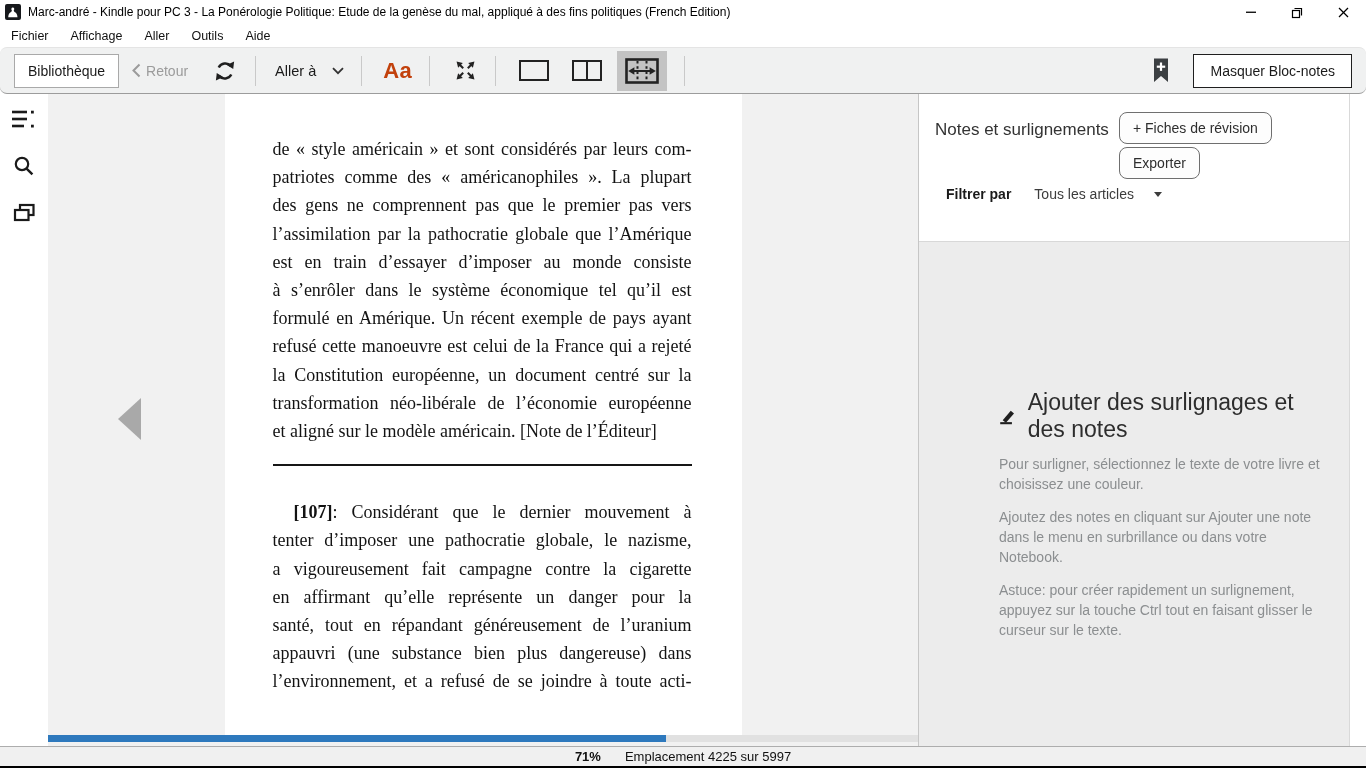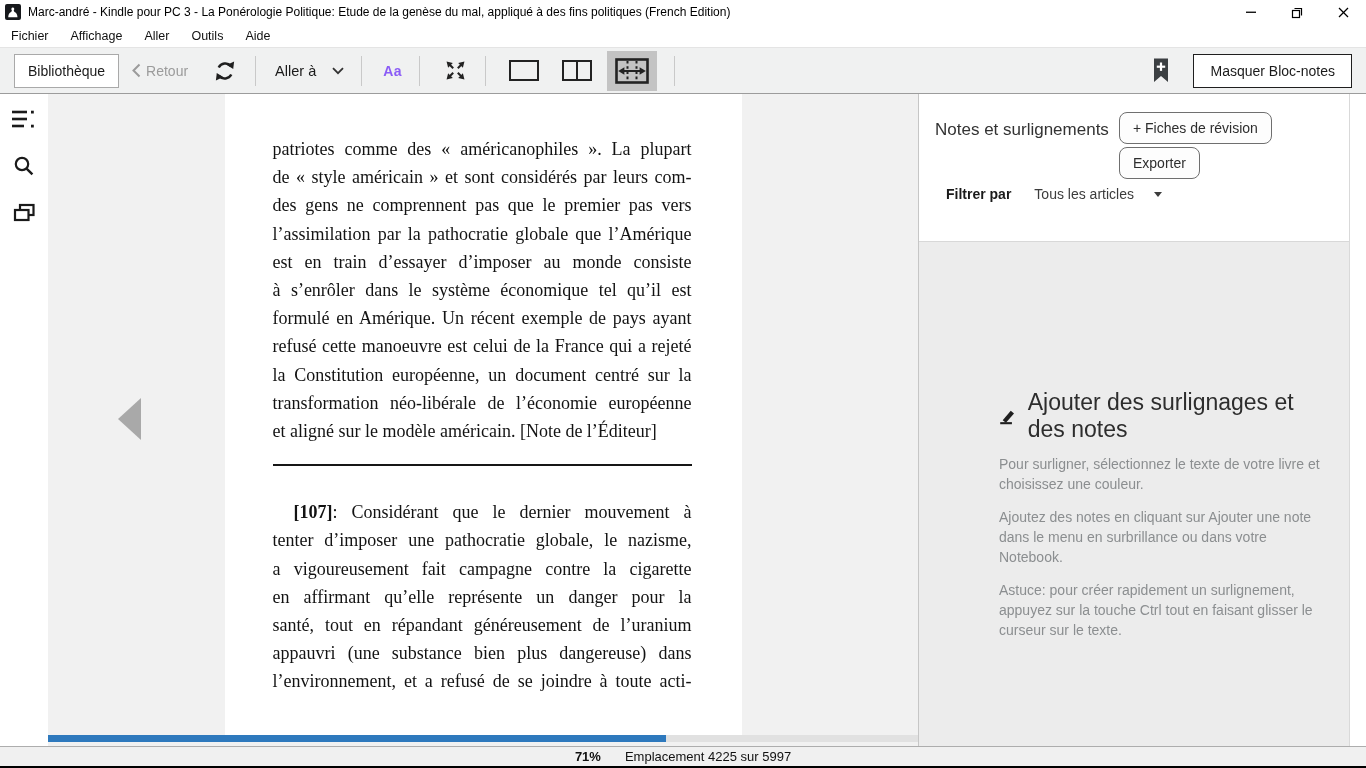--- a/index.html
+++ b/index.html
@@ -13,27 +13,27 @@
   .app-icon{width:16px;height:16px;flex:0 0 auto;}
   .titlebar .title{font-size:12px;margin-left:7px;flex:1;white-space:nowrap;overflow:hidden;color:#000;}
   .win-controls{display:flex;height:100%;flex:0 0 auto;}
   .win-btn{width:46px;height:100%;display:flex;align-items:center;justify-content:center;}
   
   .menubar{height:23px;display:flex;align-items:center;background:#fff;font-size:12.5px;color:#111;}
   .menu-item{padding:0 11px;}
   .menu-item:first-child{padding-left:11px;}
   
   .toolbar{height:45px;background:#f0f1f1;border-top:1px solid #e4e4e4;border-bottom:1px solid #9c9c9c;
-    display:flex;align-items:center;padding:0 14px;}
+    display:flex;align-items:center;padding:0 14px;border-radius:7px;}
   .btn-library{background:#fff;border:1px solid #a9a9a9;font-size:14px;padding:8px 13px;color:#1a1a1a;font-family:inherit;}
   .back-group{display:flex;align-items:center;color:#9b9b9b;font-size:14px;margin-left:13px;gap:5px;}
   .sync-btn{margin-left:24px;display:flex;align-items:center;}
   .tb-divider{width:1px;height:30px;background:#c9c9c9;margin-left:17px;}
   .goto-group{display:flex;align-items:center;font-size:14.5px;gap:16px;margin-left:19px;color:#1a1a1a;}
-  .aa-btn{font-size:14px;font-weight:bold;margin-left:21px;color:#8b5cf6;letter-spacing:.5px;}
+  .aa-btn{font-size:22px;font-weight:bold;margin-left:21px;color:#c2410c;letter-spacing:.5px;}
   .fullscreen-btn{margin-left:23px;display:flex;align-items:center;}
   .viewbtn{margin-left:23px;display:flex;align-items:center;justify-content:center;}
   .viewbtn.selected{background:#c3c3c3;padding:7px 8px;margin-left:15px;}
   .vm-rect{width:30px;height:21px;border:2px solid #222;background:transparent;box-sizing:border-box;}
   .vm-rect.split{position:relative;}
   .vm-rect.split:after{content:"";position:absolute;left:12px;top:0;bottom:0;width:2px;background:#222;}
   .tb-spacer{flex:1;}
   .bookmark-btn{display:flex;align-items:center;margin-right:22px;}
   .btn-notebook{background:#fff;border:1px solid #1f1f1f;font-size:14px;padding:8px 16px;color:#1a1a1a;margin-right:0px;font-family:inherit;}
   
@@ -226,22 +226,22 @@
         <rect x="7" y="2" width="13.5" height="10" fill="none" stroke="#1a1a1a" stroke-width="2.2"></rect>
         <rect x="2" y="7" width="13.5" height="10" fill="#fff" stroke="#1a1a1a" stroke-width="2.2"></rect>
       </svg>
     </span>
   </div>
 
   <div class="readpane">
     <div class="page-wrap">
       <div class="page">
         <div>
+            <div class="bookline">de « style américain » et sont considérés par leurs com-</div>
             <div class="bookline">patriotes comme des « américanophiles ». La plupart</div>
-            <div class="bookline">de « style américain » et sont considérés par leurs com-</div>
             <div class="bookline">des gens ne comprennent pas que le premier pas vers</div>
             <div class="bookline">l’assimilation par la pathocratie globale que l’Amérique</div>
             <div class="bookline">est en train d’essayer d’imposer au monde consiste</div>
             <div class="bookline">à s’enrôler dans le système économique tel qu’il est</div>
             <div class="bookline">formulé en Amérique. Un récent exemple de pays ayant</div>
             <div class="bookline">refusé cette manoeuvre est celui de la France qui a rejeté</div>
             <div class="bookline">la Constitution européenne, un document centré sur la</div>
             <div class="bookline">transformation néo-libérale de l’économie européenne</div>
             <div class="bookline natural">et aligné sur le modèle américain. [Note de l’Éditeur]</div>
           </div>

